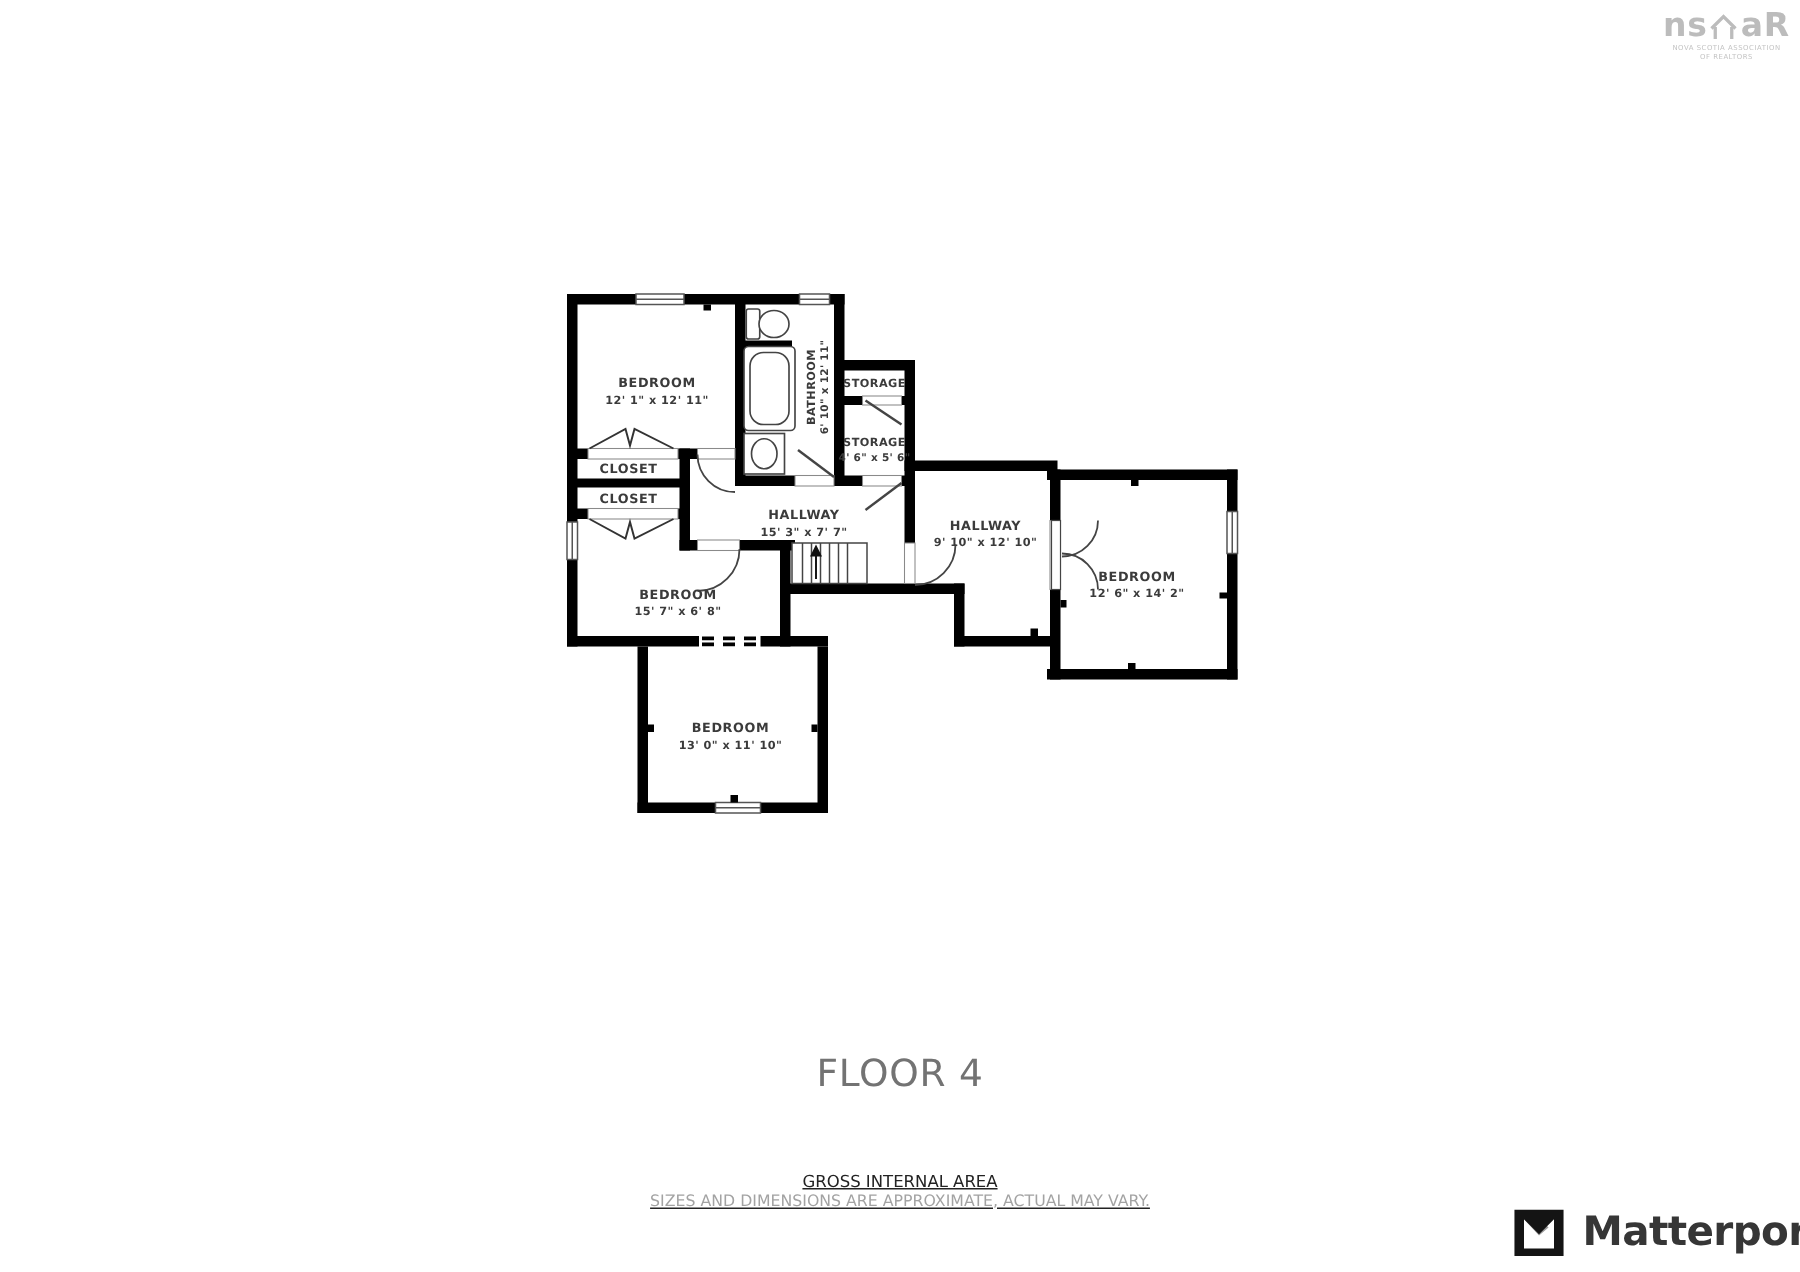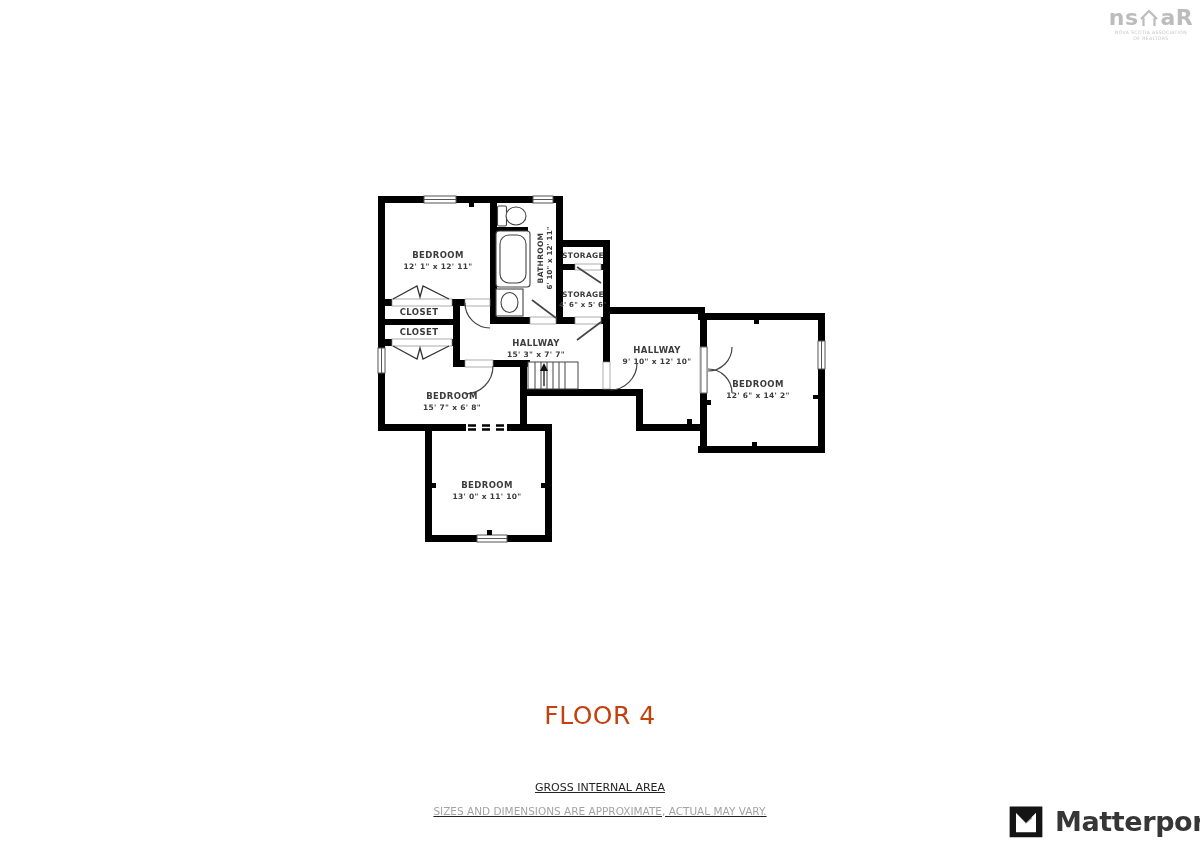--- a/index.html
+++ b/index.html
@@ -4,25 +4,25 @@
 <style>
   html,body{margin:0;padding:0;background:#fff;}
   #page{position:relative;width:1200px;height:848px;background:#ffffff;overflow:hidden;
         font-family:"DejaVu Sans","Liberation Sans",sans-serif;}
   #plan-svg{position:absolute;left:0;top:0;}
   .room-name{font-size:8.5px;font-weight:700;fill:#3b3b3b;letter-spacing:.4px;}
   .room-dims{font-size:7.5px;font-weight:700;fill:#3b3b3b;letter-spacing:.3px;}
   .room-name-sm{font-size:7.5px;font-weight:700;fill:#3b3b3b;letter-spacing:.3px;}
   .room-dims-sm{font-size:7px;font-weight:700;fill:#3b3b3b;letter-spacing:.2px;}
   #floor-title{position:absolute;left:0;right:0;top:701px;text-align:center;
-    font-size:25px;color:#c2410c;letter-spacing:.5px;}
+    font-size:25px;color:#737373;letter-spacing:.5px;}
   #footer{position:absolute;left:0;right:0;top:782px;text-align:center;color:#232323;
     font-size:11px;line-height:12.5px;text-decoration:underline;}
   #footer .floors span{margin:0 11px;}
-  #footer .disclaimer{color:#a3a3a3;font-size:10.5px;margin-top:10px;}
+  #footer .disclaimer{color:#a3a3a3;font-size:10.5px;margin-top:0;}
   #nsar{position:absolute;top:8px;right:6px;width:86px;text-align:center;color:#bcbcbc;}
   #nsar .mark{display:flex;align-items:flex-end;justify-content:center;gap:1px;
     font-weight:700;font-size:22px;line-height:20px;letter-spacing:.5px;}
   #nsar .caption{font-size:4.6px;letter-spacing:.35px;color:#c4c4c4;line-height:5.5px;margin-top:2px;}
   #matterport{position:absolute;left:1006px;top:800px;display:flex;align-items:center;gap:9px;}
   #matterport .word{font-size:27px;font-weight:700;color:#363636;letter-spacing:-.4px;}
 </style>
 </head>
 <body>
 

